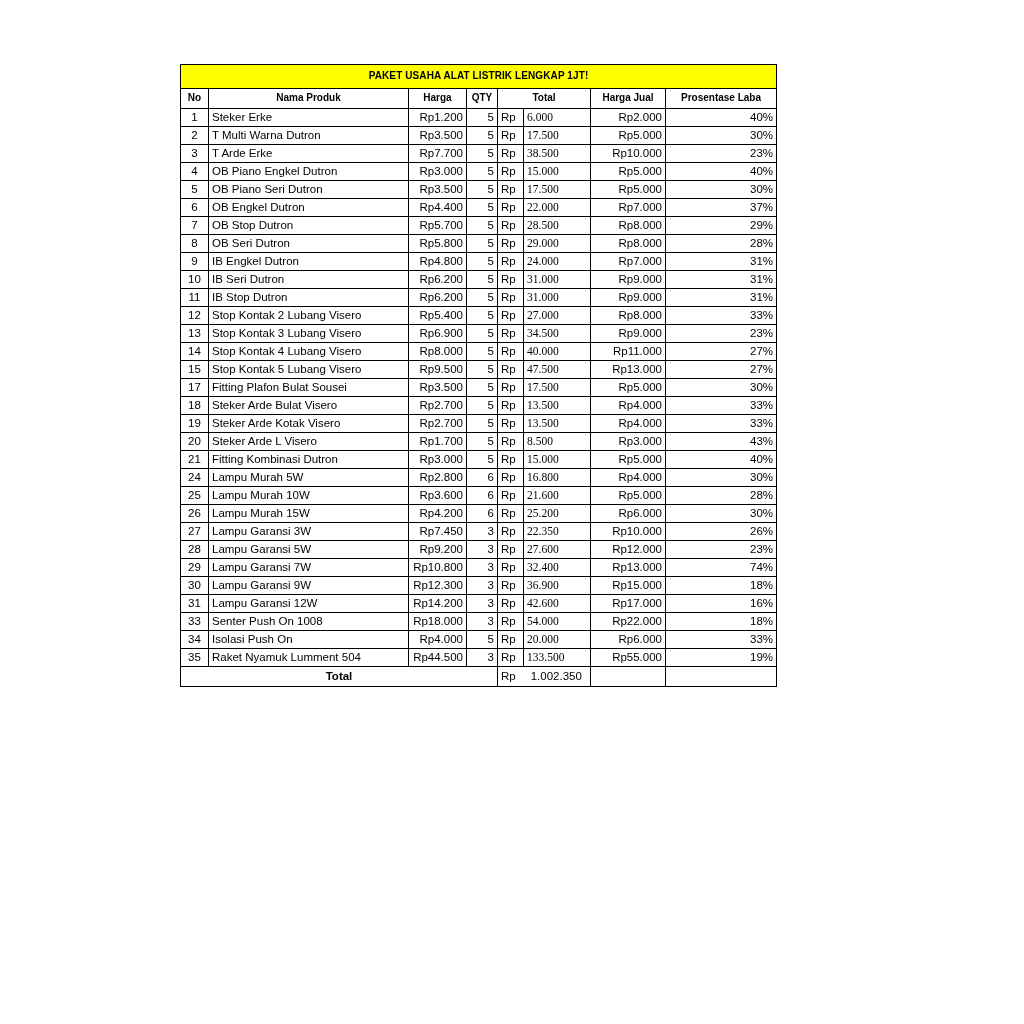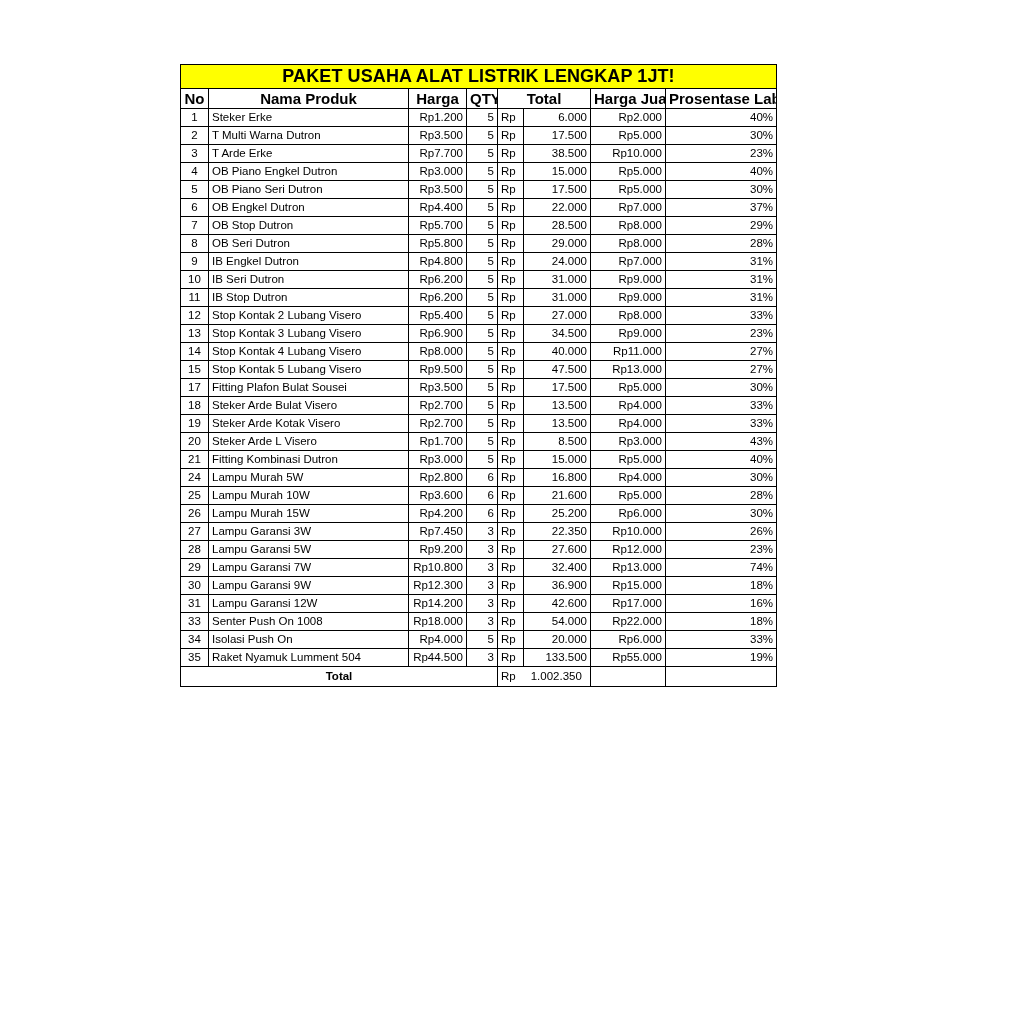--- a/index.html
+++ b/index.html
@@ -42,51 +42,51 @@
     color: #000000;
     white-space: nowrap;
     overflow: hidden;
   }
 
   
   tr.title-row td {
     background: #ffff00;
     text-align: center;
     font-weight: bold;
-    font-size: 18px;
+    font-size: 10px;
     height: 24px;
     letter-spacing: 0.1px;
   }
 
   
   tr.head-row td {
     text-align: center;
     font-weight: bold;
-    font-size: 15px;
+    font-size: 10px;
     height: 20px;
     vertical-align: middle;
   }
 
   
   col.c-no        { width: 28px; }
   col.c-nama      { width: 200px; }
   col.c-harga     { width: 58px; }
   col.c-qty       { width: 31px; }
   col.c-rp        { width: 26px; }
   col.c-total     { width: 67px; }
   col.c-jual      { width: 75px; }
   col.c-laba      { width: 111px; }
 
   
   td.no      { text-align: center; }
   td.nama    { text-align: left; }
   td.harga   { text-align: right; }
   td.qty     { text-align: right; padding-right: 4px; }
   td.rp      { text-align: left; border-right: none; padding-right: 0; }
-  td.total   { text-align: right; border-left: none; padding-right: 4px; }
+  td.total   { text-align: left; border-left: none; padding-right: 4px; font-family: Liberation Serif, serif; }
   td.jual    { text-align: right; }
   td.laba    { text-align: right; padding-right: 4px; }
 
   
   tr.total-row td {
     height: 20px;
     font-size: 11.5px;
   }
   tr.total-row td.total-label {
     text-align: center;

